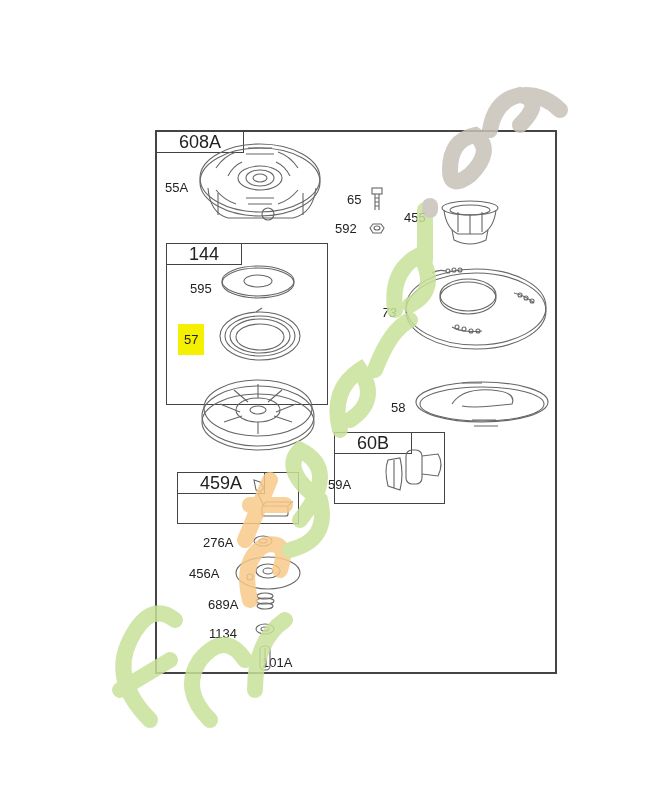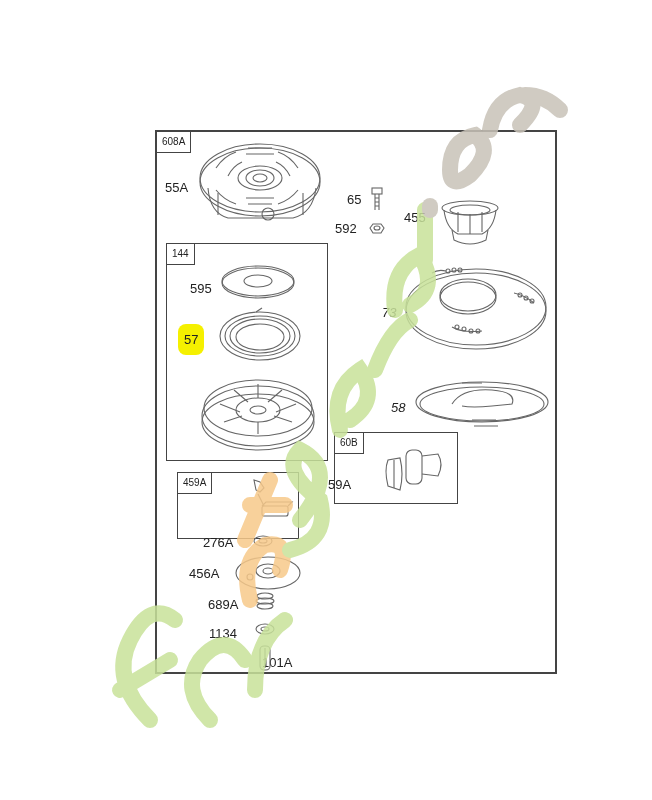--- a/index.html
+++ b/index.html
@@ -1,53 +1,53 @@
 <!DOCTYPE html>
 <html><head>
 <meta charset="utf-8">
 <style>
   html, body { margin: 0; padding: 0; background: #ffffff; }
   body { width: 652px; height: 800px; position: relative; overflow: hidden;
          font-family: "Liberation Sans", sans-serif; color: #222; }
   .frame { position: absolute; border: 2px solid #444; box-sizing: border-box; }
   .tag { position: absolute; left: 0; top: 0; border-right: 1.5px solid #444; border-bottom: 1.5px solid #444;
-         background: #fff; font-size: 10px; padding: 2px 5px; line-height: 16px; }
+         background: #fff; font-size: 18px; padding: 2px 22px; line-height: 16px; }
   .label { position: absolute; font-size: 13px; line-height: 15px; white-space: nowrap; }
-  .hl { background: #f5f000; padding: 8px 6px; border-radius: 8px; }
+  .hl { background: #f5f000; padding: 8px 6px; }
   svg.part { position: absolute; overflow: visible; }
   svg.part * { fill: none; stroke: #666; stroke-width: 1.1; }
   svg.wm { position: absolute; left: 0; top: 0; pointer-events: none; }
 </style>
 </head>
 <body>
 
 <div class="frame" style="left:155px; top:130px; width:402px; height:544px;">
   <div class="tag">608A</div>
 </div>
 
-<div class="frame" style="left:166px; top:243px; width:162px; height:218px; border-width:1.5px;">
+<div class="frame" style="left:166px; top:243px; width:162px; height:162px; border-width:1.5px;">
   <div class="tag">144</div>
 </div>
 
-<div class="frame" style="left:177px; top:472px; width:122px; height:67px; border-width:1.5px;">
+<div class="frame" style="left:177px; top:472px; width:122px; height:52px; border-width:1.5px;">
   <div class="tag">459A</div>
 </div>
 
-<div class="frame" style="left:334px; top:432px; width:124px; height:72px; border-width:1.5px;">
+<div class="frame" style="left:334px; top:432px; width:111px; height:72px; border-width:1.5px;">
   <div class="tag">60B</div>
 </div>
 
 <div class="label" style="left:165px; top:180px;">55A</div>
 <div class="label" style="left:347px; top:192px;">65</div>
 <div class="label" style="left:335px; top:221px;">592</div>
 <div class="label" style="left:404px; top:210px;">455</div>
 <div class="label" style="left:190px; top:281px;">595</div>
 <div class="label hl" style="left:178px; top:324px;">57</div>
 <div class="label" style="left:382px; top:305px;font-style:italic;">73</div>
-<div class="label" style="left:391px; top:400px;font-style:italic;">58</div>
+<div class="label" style="left:391px; top:400px;">58</div>
 <div class="label" style="left:328px; top:477px;">59A</div>
 <div class="label" style="left:203px; top:535px;">276A</div>
 <div class="label" style="left:189px; top:566px;text-align:center;">456A</div>
 <div class="label" style="left:208px; top:597px;">689A</div>
 <div class="label" style="left:209px; top:626px;">1134</div>
 <div class="label" style="left:214px; top:655px;margin-left:48px;">101A</div>
 
 <svg class="part" style="left:198px; top:138px;" width="130" height="100">
   <ellipse cx="62" cy="40" rx="60" ry="34"></ellipse>
   <ellipse cx="62" cy="44" rx="60" ry="34"></ellipse>

